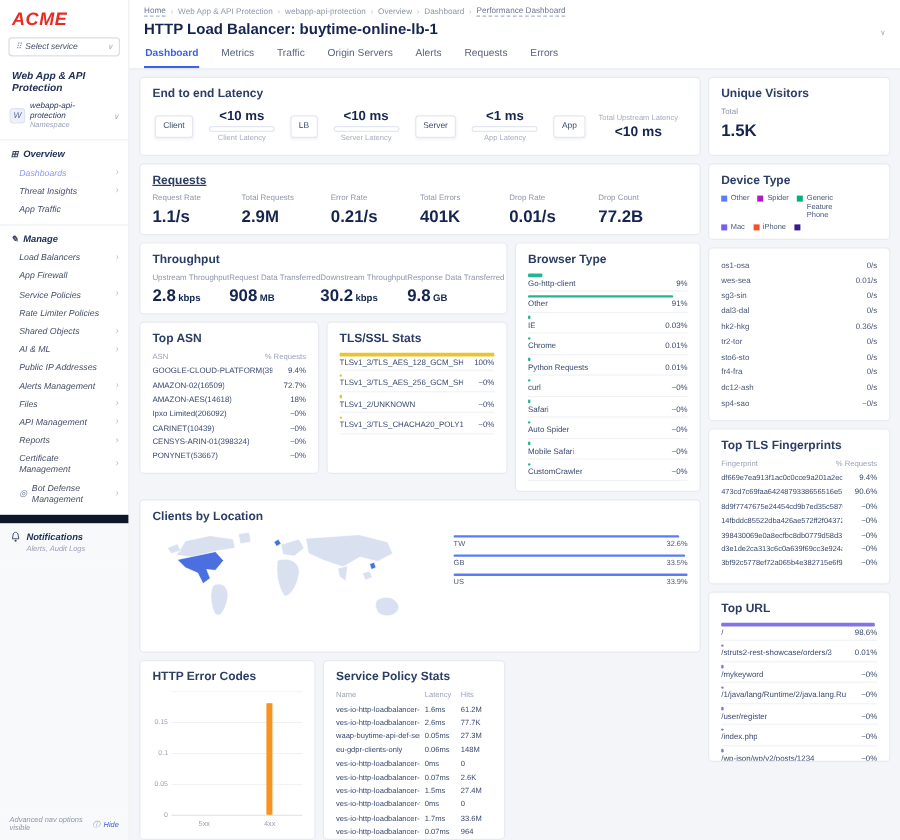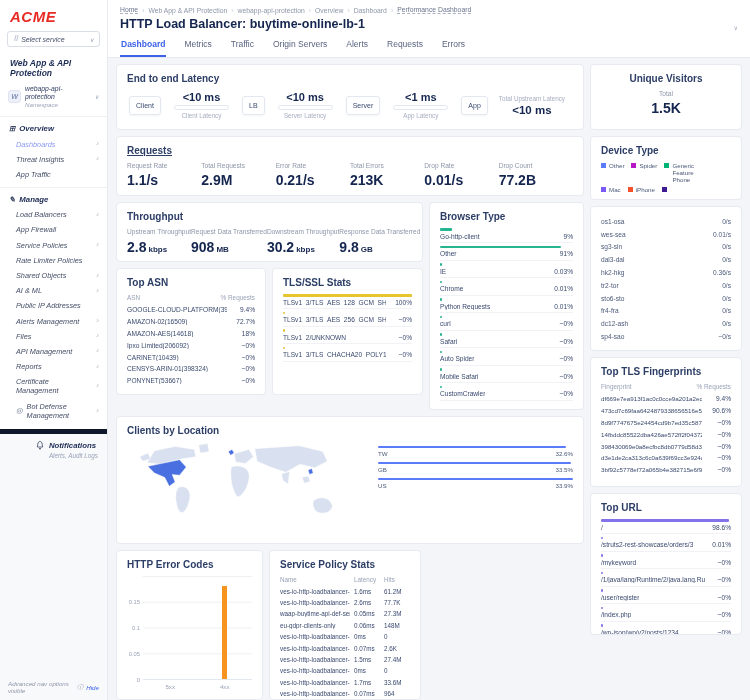--- a/index.html
+++ b/index.html
@@ -23,21 +23,21 @@
   .ns-kind { font-size:6.2px; color:#9aa3b8; }
   .nav { padding:4px 0 6px; }
   .nav-row { display:flex; align-items:center; gap:4px; padding:3.1px 8px 3.1px 16px;
     color:#454f68; cursor:pointer; font-size:7.3px; }
   .nav-row.nav-section { font-weight:bold; color:#1c2c55; font-size:7.8px; padding-left:9px; }
   .nav-row.sep { border-top:1px solid #eef0f4; margin-top:5px; padding-top:7px; }
   .nav-row.active { color:#8b9af5; }
   .nav-ico { color:#6b7690; font-size:7.5px; } .nav-ico:empty { display:none; }
   .nav-section .nav-ico { color:#3c4766; }
   .nav-chev { margin-left:auto; color:#b6bccb; font-size:8px; line-height:1; }
-  .notif { border-top:5px solid #0f172a; background:#f8f9fb; padding:7px 9px; display:flex; gap:5px; cursor:pointer;justify-content:flex-end; }
+  .notif { border-top:7px solid #0f172a; background:#f8f9fb; padding:7px 9px; display:flex; gap:5px; cursor:pointer; }
   .notif-label { font-weight:bold; color:#1c2c55; font-size:7.8px; }
   .notif-sub { color:#9aa3b8; font-size:6.3px; margin-top:2px; }
   .side-fill { flex:1; background:#f8f9fb; }
   .side-foot { background:#f8f9fb; padding:6px 8px; font-size:6.2px; color:#8e96aa;
     display:flex; align-items:center; gap:3px; }
   .side-foot .hide { color:#3c62e8; cursor:pointer; }
 
   
   .main { flex:1; display:flex; flex-direction:column; min-width:0; }
   .hdr { background:#fff; padding:6px 12px 0; }
@@ -104,21 +104,21 @@
   .p-tls .b-bar { background:#e7c52f; }
   .p-url .b-bar { background:#8274e8; }
 
   
   .p-sites { height:145px; }
   .sites-hd { display:flex; align-items:center; }
   .sites-metric { margin-left:auto; font-size:6.8px; color:#45506b; display:flex; align-items:center; gap:3px; cursor:pointer; }
   .site-row { display:flex; justify-content:space-between; font-size:6.6px; color:#4a5878; padding:2.9px 0; }
 
   
-  .p-visitors { height:66px;text-align:center; }
+  .p-visitors { height:66px; }
   .p-device { height:64px; }
   .legend { display:flex; flex-wrap:wrap; gap:3px 7px; }
   .leg-item { display:flex; align-items:flex-start; gap:3px; font-size:6.2px; color:#4a5878; max-width:44px; }
   .leg-sw { width:5px; height:5px; flex:none; margin-top:1px; }
 
   
   .p-fp { height:130px; }
   .fp-name { font-size:6.2px; }
 
   
@@ -398,21 +398,21 @@
                 <div class="sv">2.9M</div>
               </div>
 
               <div class="stat">
                 <div class="sl">Error Rate</div>
                 <div class="sv">0.21/s</div>
               </div>
 
               <div class="stat">
                 <div class="sl">Total Errors</div>
-                <div class="sv">213K</div>
+                <div class="sv">401K</div>
               </div>
 
               <div class="stat">
                 <div class="sl">Drop Rate</div>
                 <div class="sv">0.01/s</div>
               </div>
 
               <div class="stat">
                 <div class="sl">Drop Count</div>
                 <div class="sv">77.2B</div>

